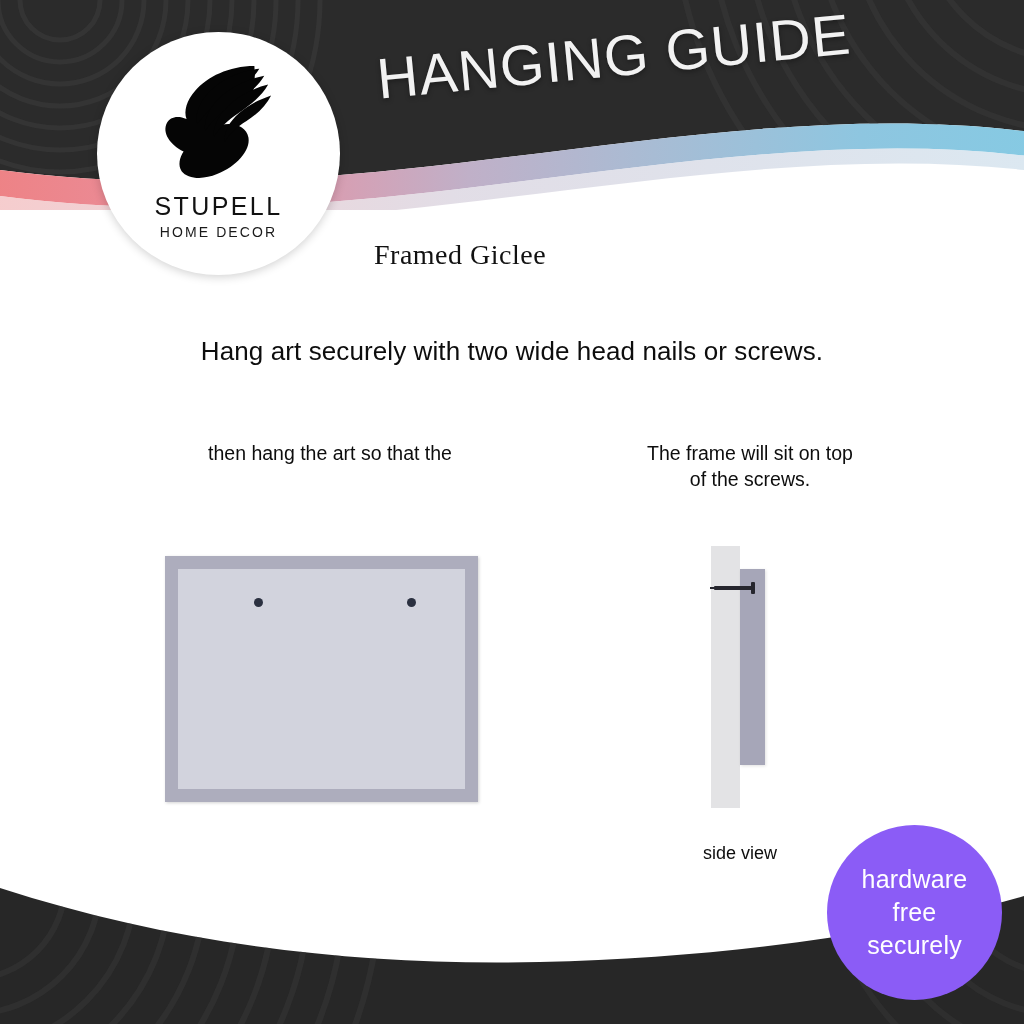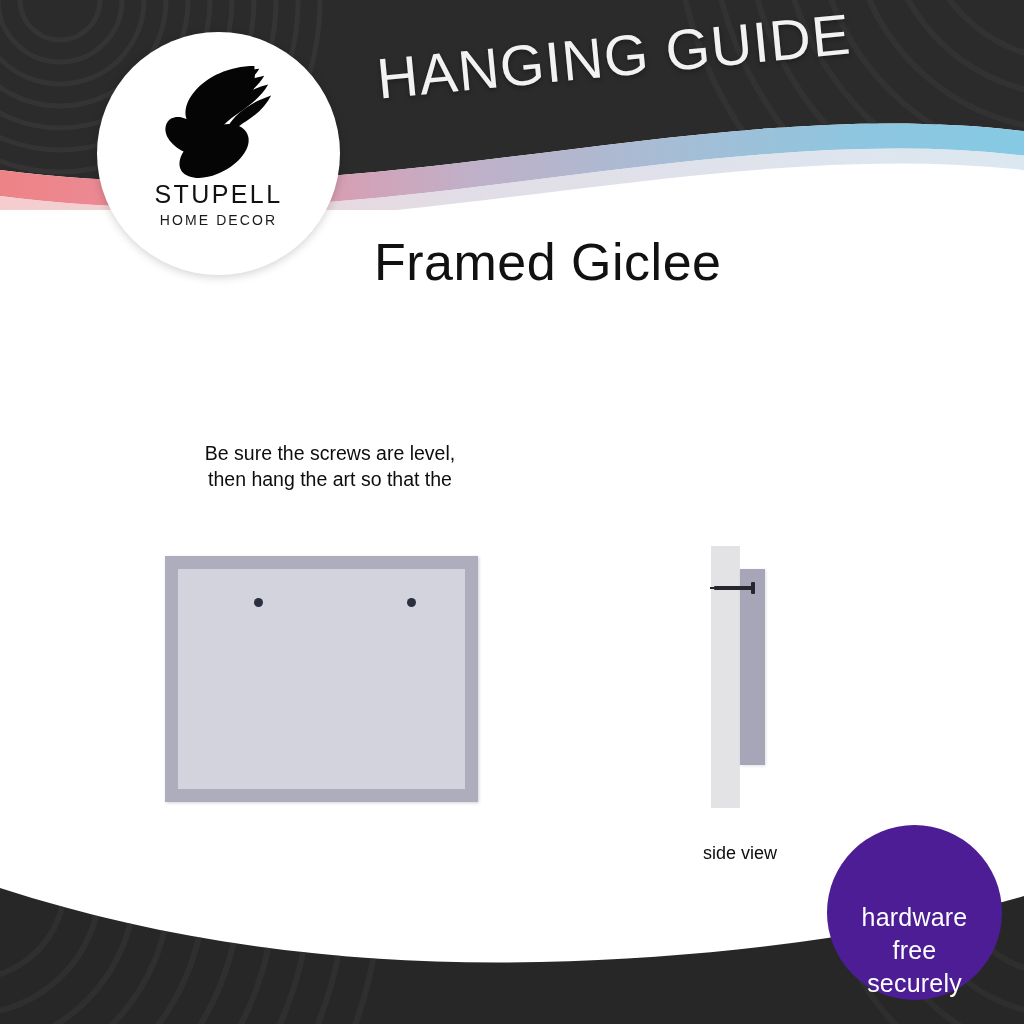--- a/index.html
+++ b/index.html
@@ -36,21 +36,21 @@
   .logo-badge{
     position:absolute;left:97px;top:32px;
     width:243px;height:243px;border-radius:50%;
     background:#ffffff;
     box-shadow:0 2px 10px rgba(0,0,0,0.18);
     display:flex;flex-direction:column;align-items:center;justify-content:flex-start;
     z-index:6;
   }
   .logo-mark{margin-top:28px;width:118px;height:120px;}
   .logo-name{
-    margin-top:0;
+    margin-top:12px;
     font-size:25px;letter-spacing:2.4px;color:#111;
     font-family:"Liberation Sans", sans-serif;font-weight:400;
   }
   .logo-sub{
     margin-top:3px;
     font-size:14px;letter-spacing:2.1px;color:#1a1a1a;
   }
 
   
   .guide-title{
@@ -61,23 +61,24 @@
     color:#f2f2f2;
     font-size:57px;
     font-weight:400;
     letter-spacing:1px;
     white-space:nowrap;
     text-shadow:0 2px 5px rgba(0,0,0,0.35);
   }
 
   
   .product-type{
-    position:absolute;left:374px;top:232px;
-    font-size:52px;color:#111;font-weight:300;
+    position:absolute;left:374px;top:239px;
+    font-size:28px;color:#111;font-weight:300;
     letter-spacing:0.5px;
+    font-family:Liberation Serif, serif;
   }
 
   
   .lead-line{
     position:absolute;left:0;top:336px;width:1024px;
     text-align:center;
     font-size:26px;color:#0d0d0d;font-weight:400;
     letter-spacing:0.1px;
   }
 
@@ -141,22 +142,22 @@
     position:absolute;
     font-size:18px;color:#0d0d0d;text-align:center;
   }
   .view-label.front{left:165px;top:836px;width:313px;}
   .view-label.side{left:620px;top:843px;width:240px;}
 
   
   .hw-badge{
     position:absolute;right:22px;bottom:24px;
     width:175px;height:175px;border-radius:50%;
-    background:#4c1d95;
-    display:flex;align-items:flex-end;justify-content:center;
+    background:#8b5cf6;
+    display:flex;align-items:center;justify-content:center;
     z-index:7;
   }
   .hw-badge-text{
     color:#ffffff;text-align:center;
     font-size:25px;line-height:33px;font-weight:400;
     letter-spacing:0.2px;
   }
   .hw-badge-text span{display:block;}
 </style>
 </head>
@@ -230,26 +231,30 @@
       <path fill="#050505" d="M113,36 C92,43 76,55 69,68 C66,74 65,79 66,83 C70,76 78,68 88,62 C99,55 108,46 113,36 Z"></path>
     </svg>
     <div class="logo-name">STUPELL</div>
     <div class="logo-sub">HOME DECOR</div>
   </div>
 
   <div class="guide-title">HANGING GUIDE</div>
 
   <div class="product-type">Framed Giclee</div>
 
+  <div class="lead-line">Hang art securely with two wide head nails or screws.</div>
 
   <div class="col col-left">
-    <div class="col-caption">Be sure the screws are level,</div>
     <div class="col-caption">then hang the art so that the</div>
   </div>
 
+  <div class="col col-right">
+    <div class="col-caption">The frame will sit on top</div>
+    <div class="col-caption">of the screws.</div>
+  </div>
 
   <div class="frame-front">
     <div class="frame-front-inner">
       <div class="screw-dot left"></div>
       <div class="screw-dot right"></div>
     </div>
   </div>
 
   <div class="side-wall"></div>
   <div class="side-frame"></div>

